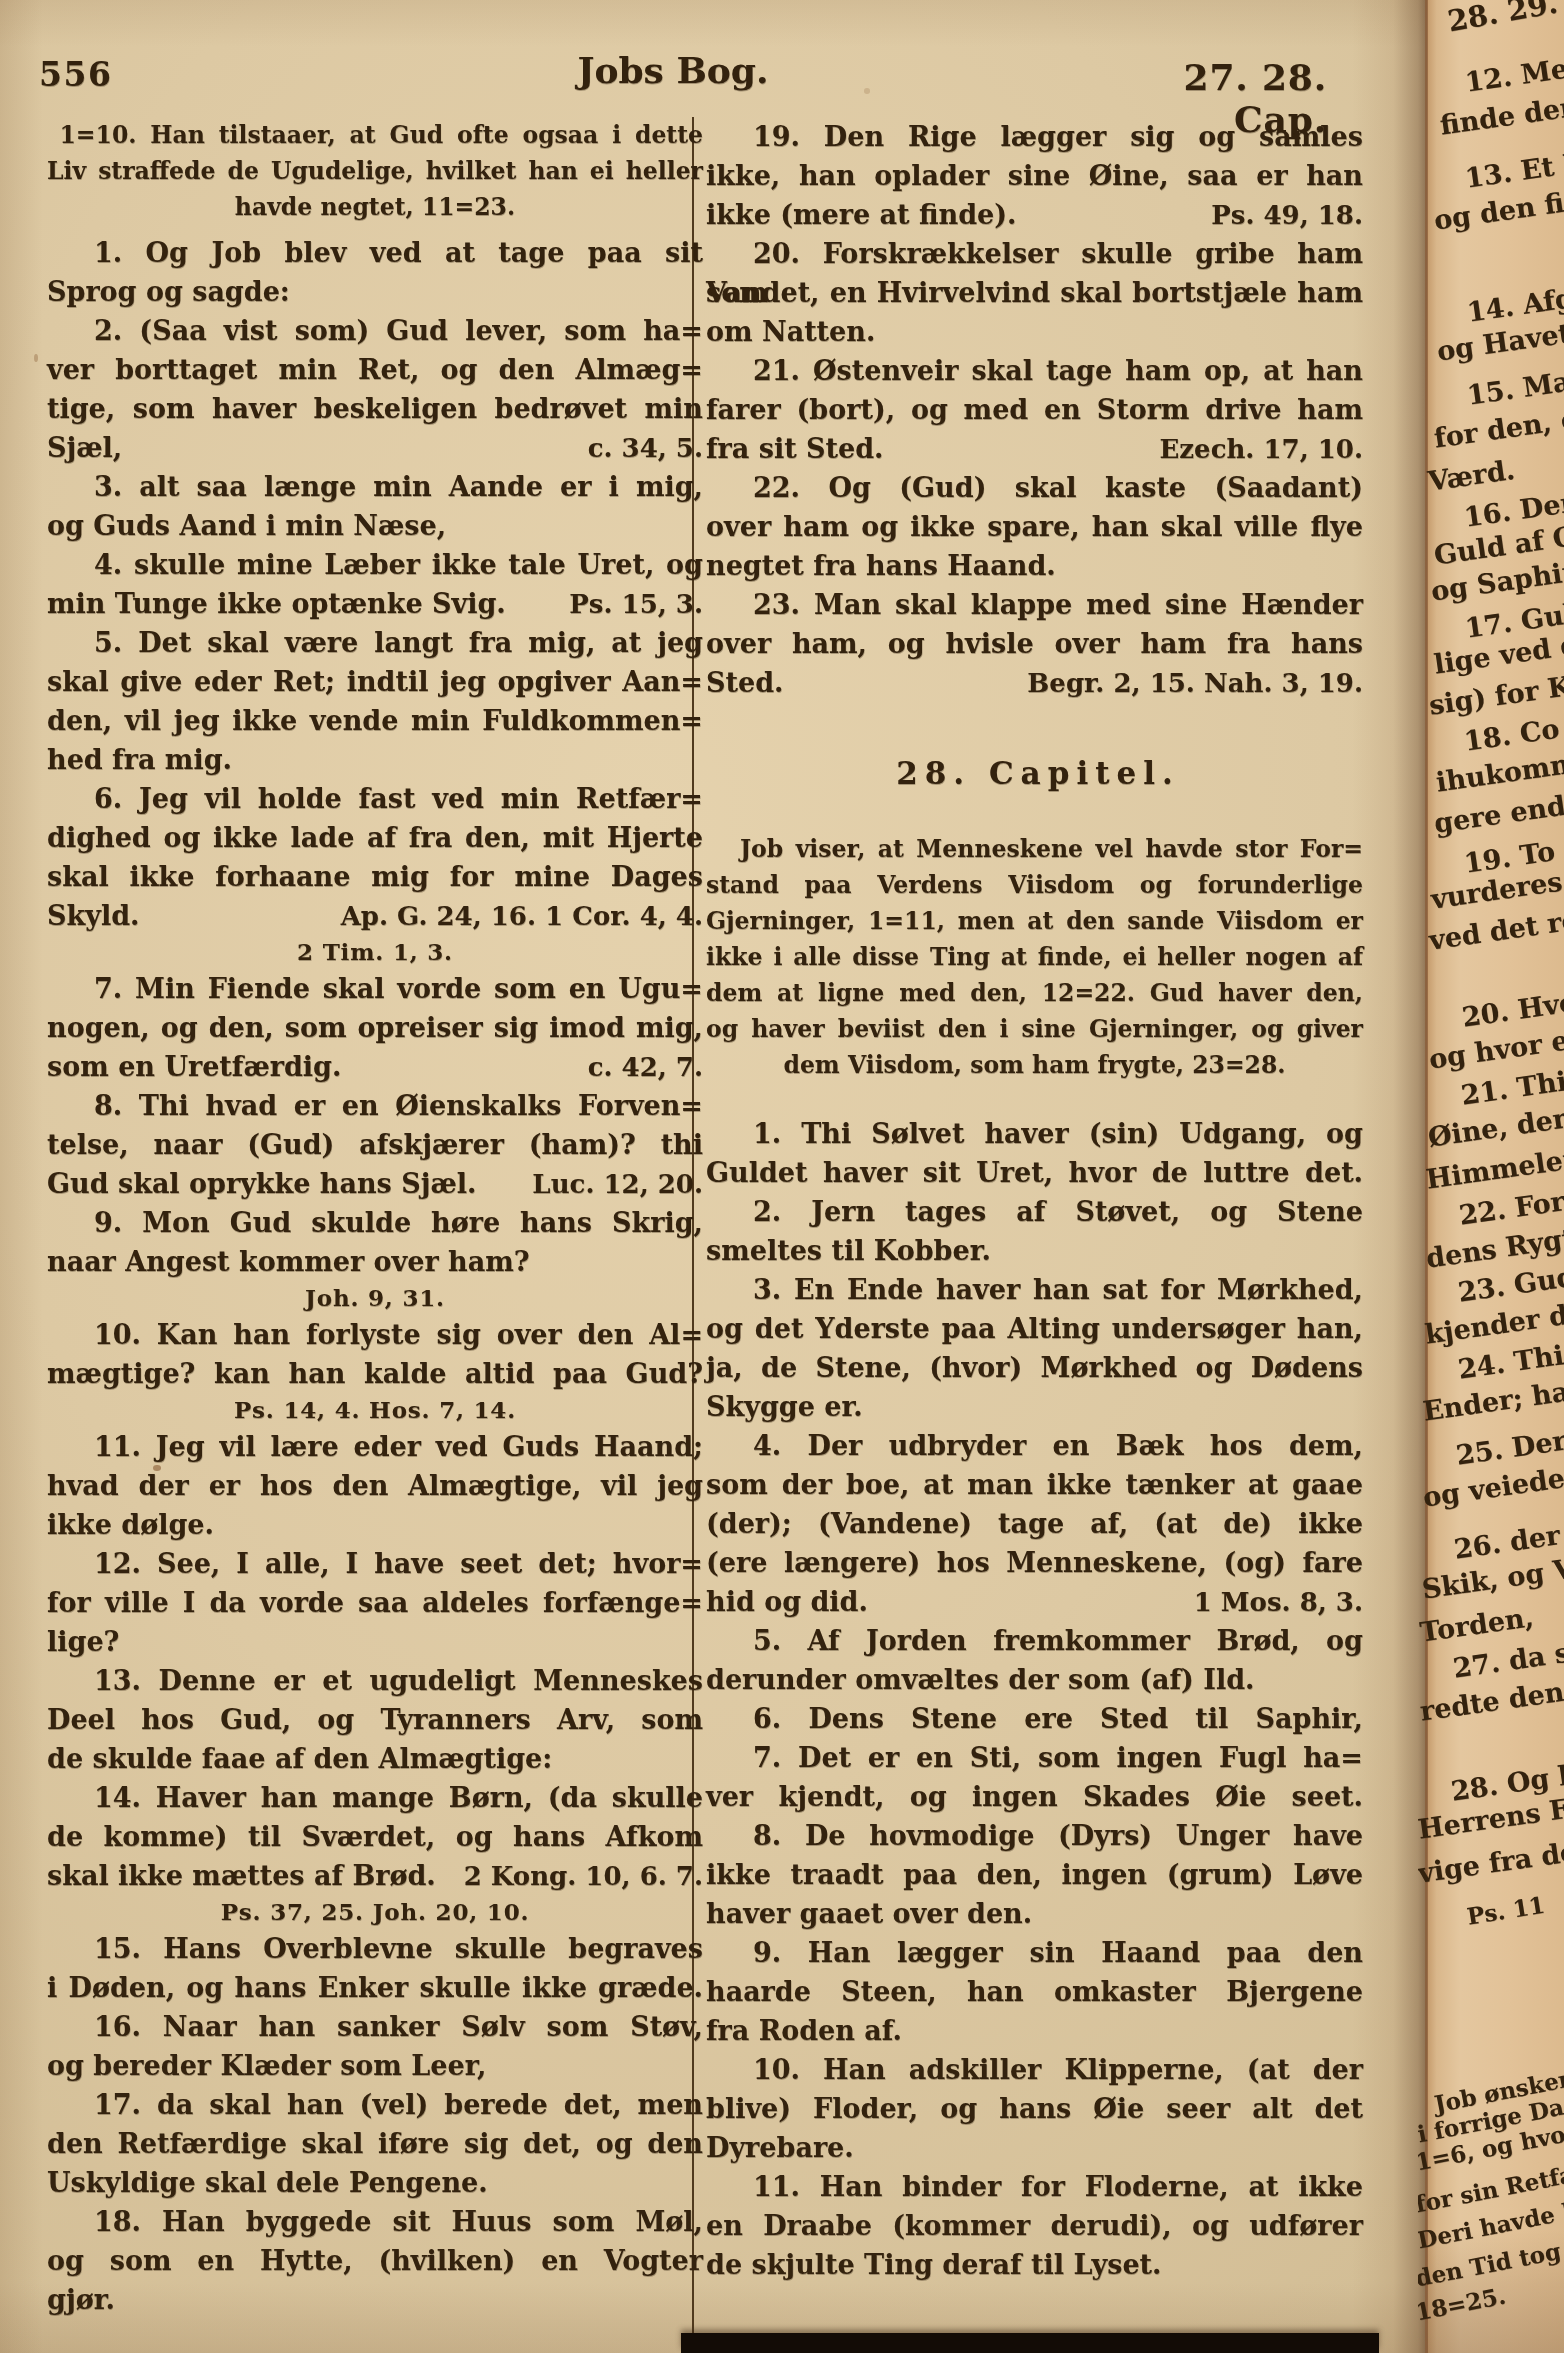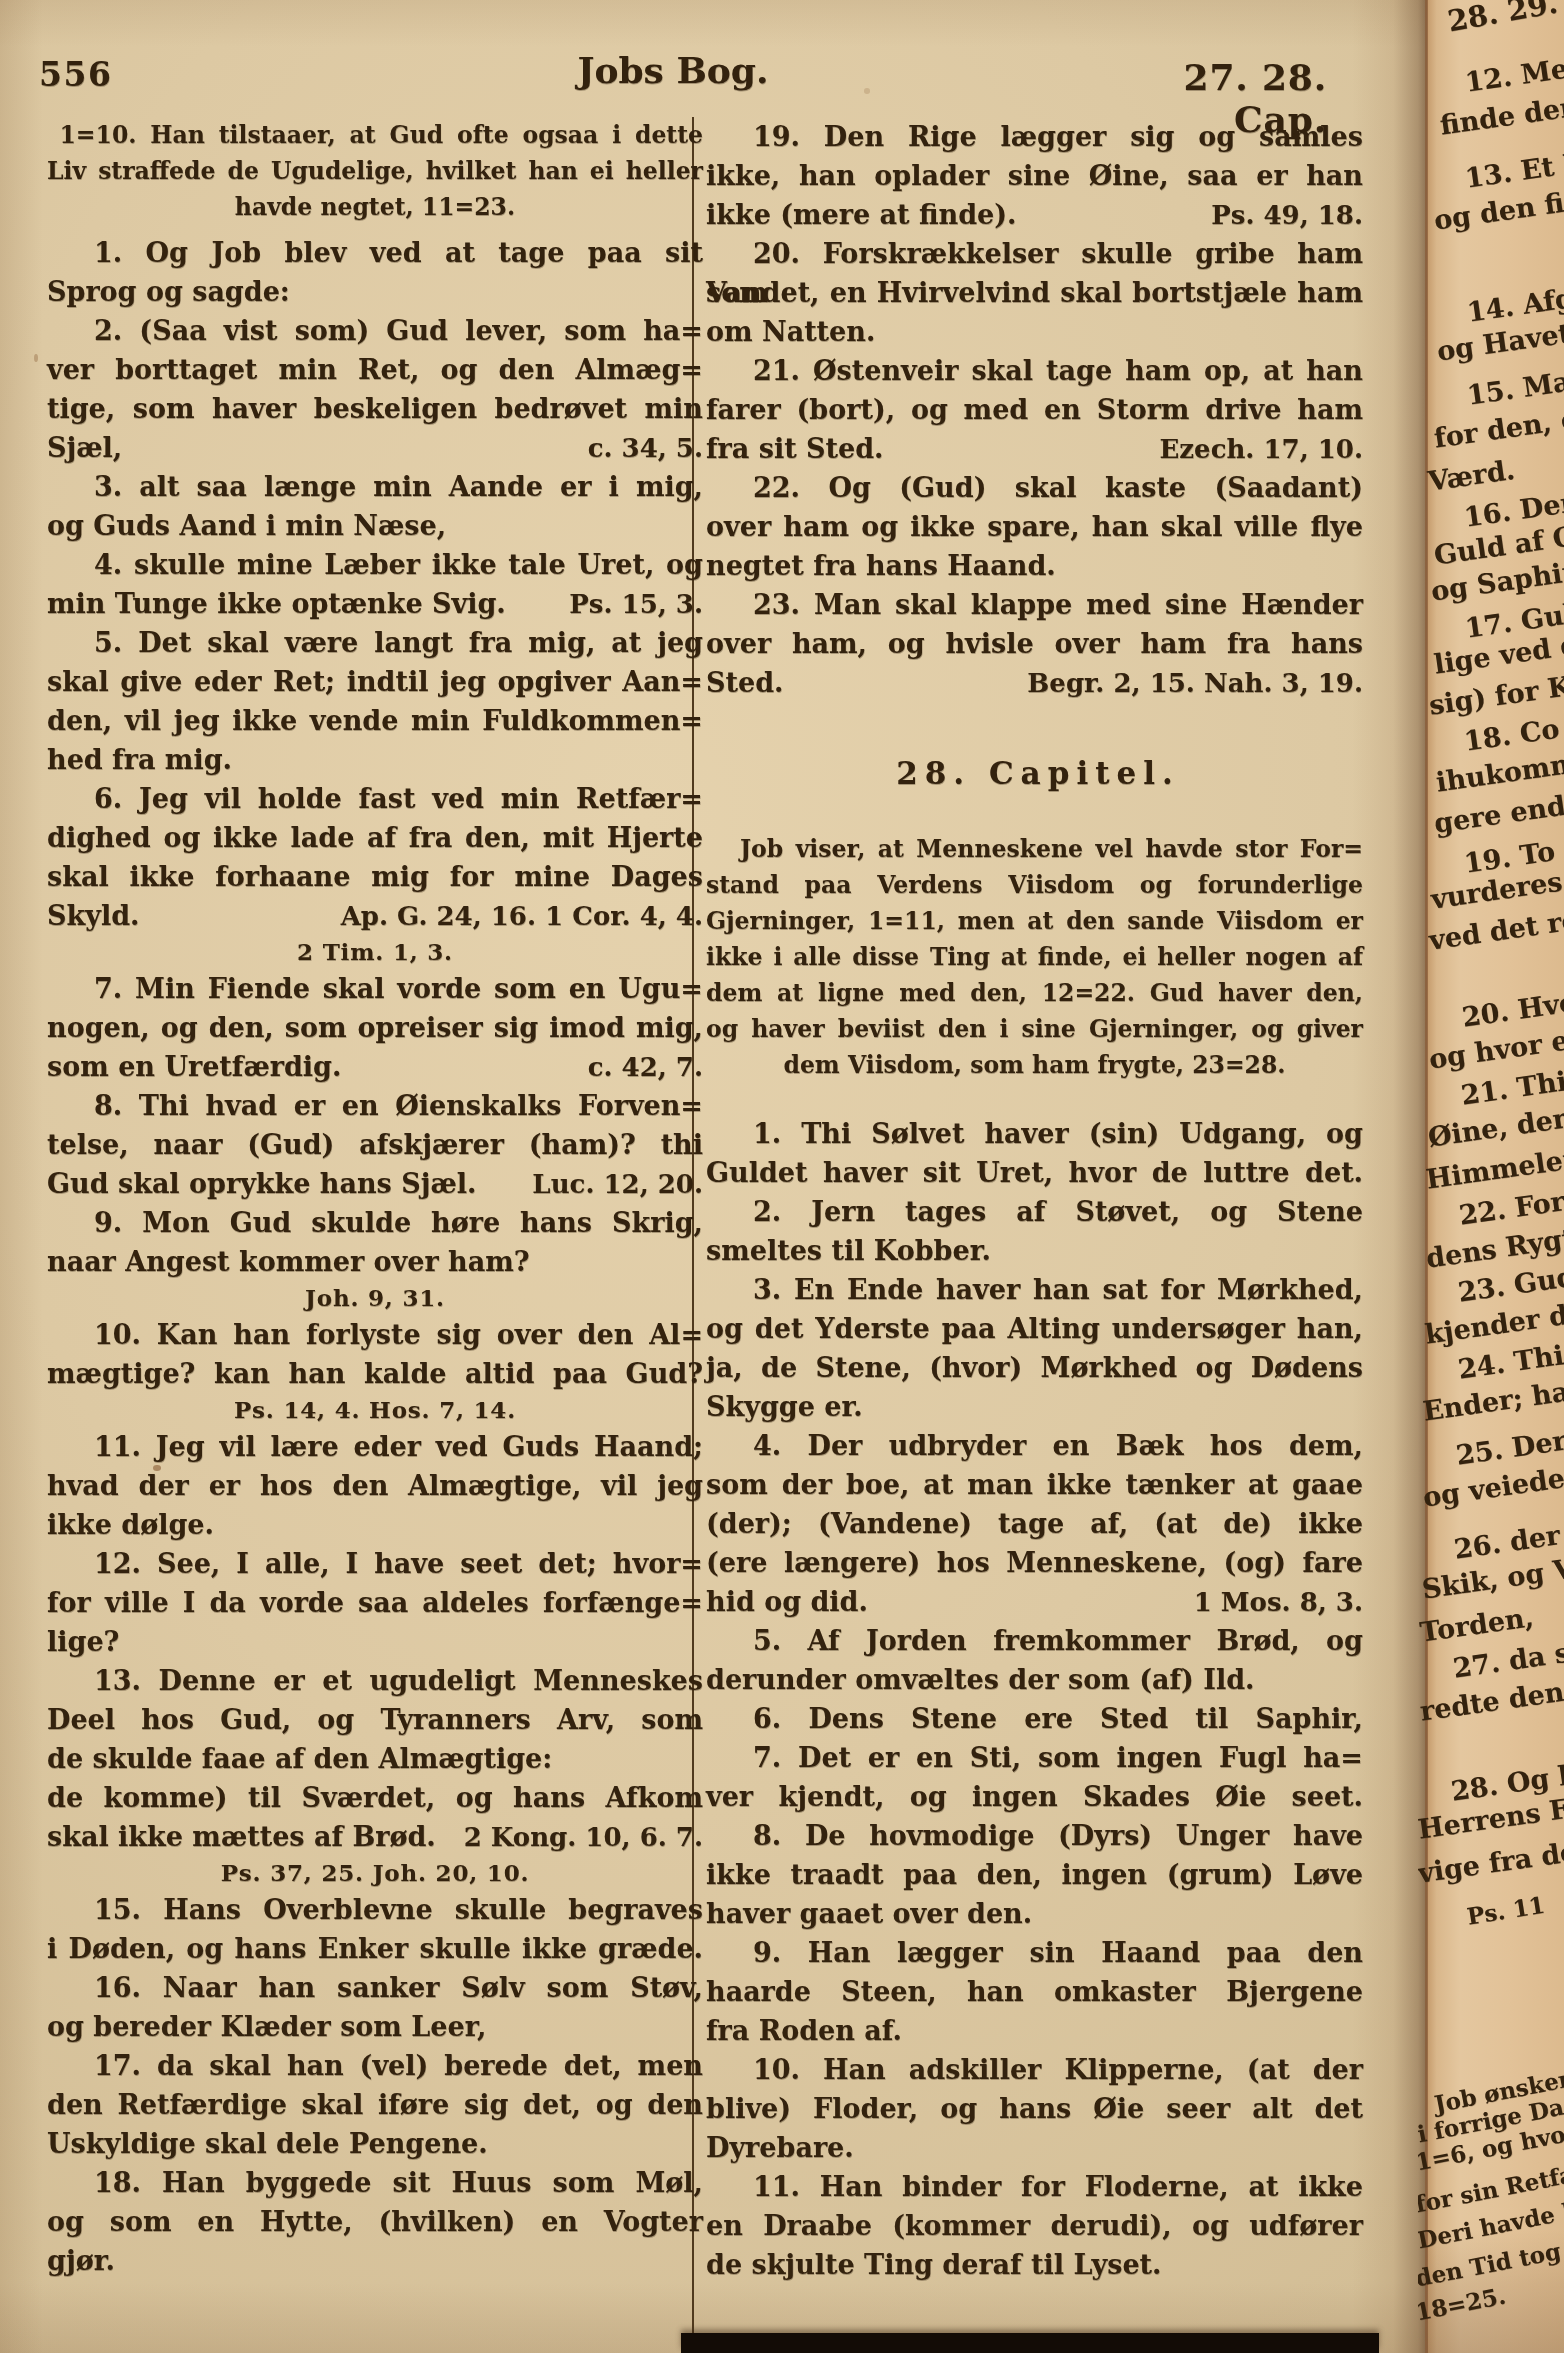--- a/index.html
+++ b/index.html
@@ -131,20 +131,21 @@
     <div class="ln cite">Ps. 14, 4.  Hos. 7, 14.</div>
     <div class="ln sz jst ind">11. Jeg vil lære eder ved Guds Haand;</div>
     <div class="ln sz jst">hvad der er hos den Almægtige, vil jeg</div>
     <div class="ln sz">ikke dølge.</div>
     <div class="ln sz jst ind">12. See, I alle, I have seet det; hvor=</div>
     <div class="ln sz jst">for ville I da vorde saa aldeles forfænge=</div>
     <div class="ln sz">lige?</div>
     <div class="ln sz jst ind">13. Denne er et ugudeligt Menneskes</div>
     <div class="ln sz jst">Deel hos Gud, og Tyranners Arv, som</div>
     <div class="ln sz">de skulde faae af den Almægtige:</div>
+    <div class="ln sz jst ind">14. Haver han mange Børn, (da skulle</div>
     <div class="ln sz jst">de komme) til Sværdet, og hans Afkom</div>
     <div class="ln sz refline">
       <span>skal ikke mættes af Brød.</span>
       <span class="refpart">2 Kong. 10, 6. 7.</span>
     </div>
     <div class="ln cite">Ps. 37, 25.   Joh. 20, 10.</div>
     <div class="ln sz jst ind">15. Hans Overblevne skulle begraves</div>
     <div class="ln sz jst">i Døden, og hans Enker skulle ikke græde.</div>
     <div class="ln sz jst ind">16. Naar han sanker Sølv som Støv,</div>
     <div class="ln sz">og bereder Klæder som Leer,</div>

